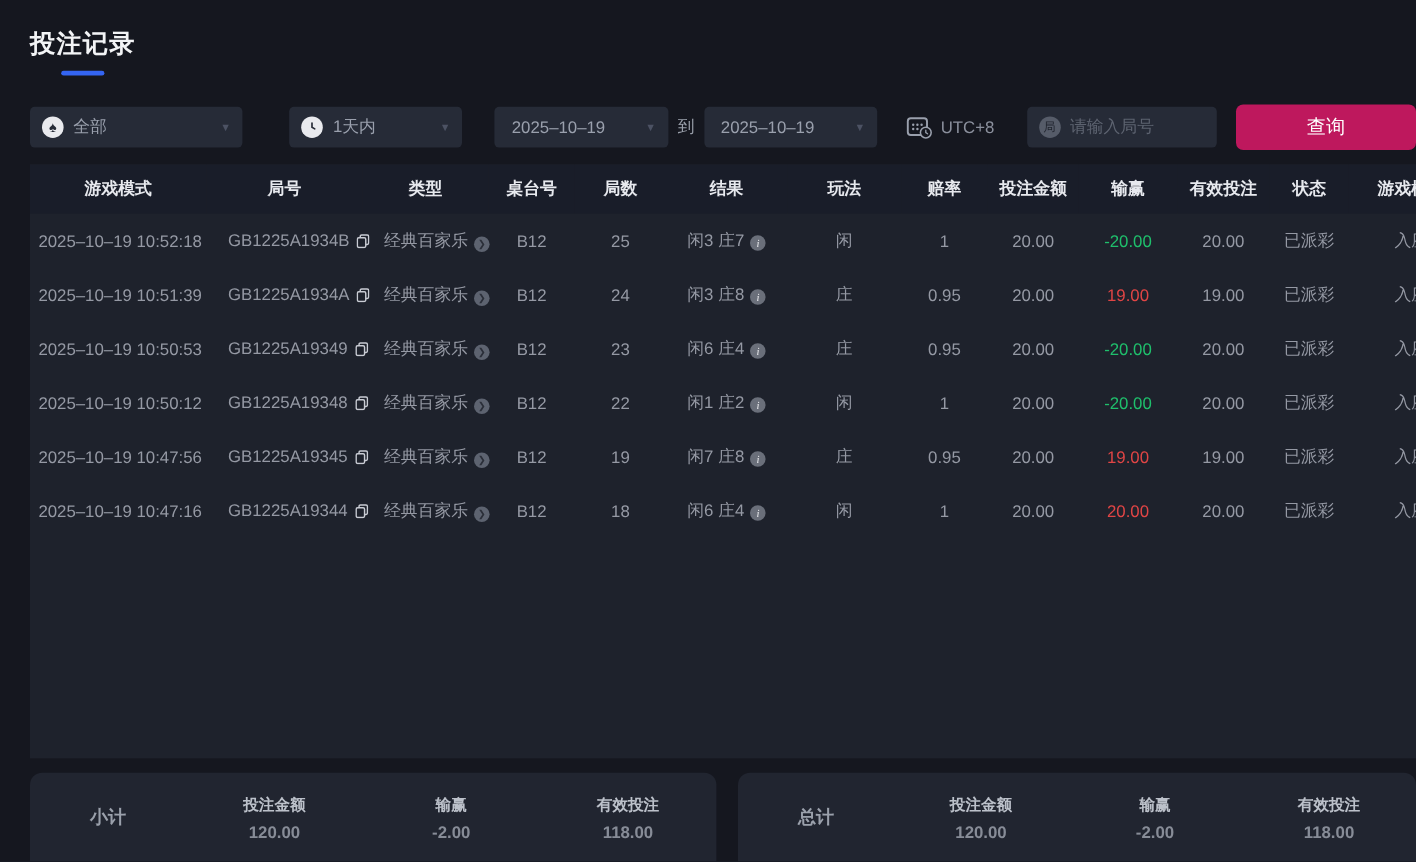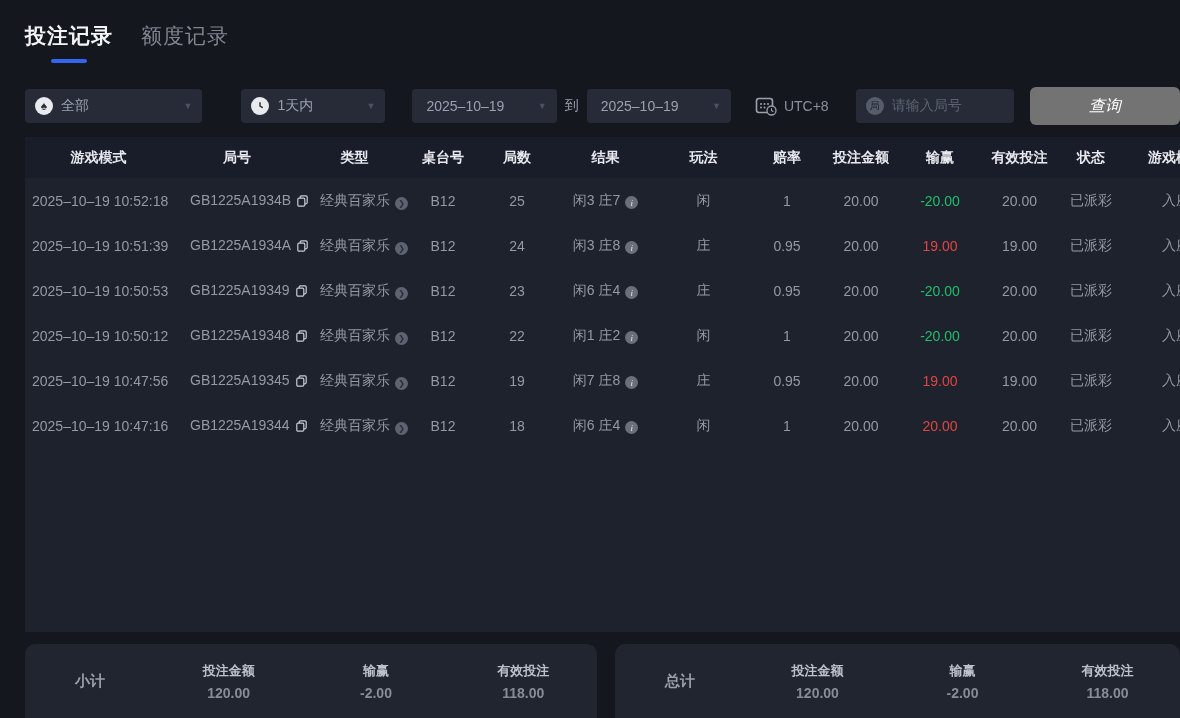--- a/index.html
+++ b/index.html
@@ -28,21 +28,21 @@
   .date-to { margin-left:8px; }
   .to-label { margin-left:8px; font-size:14px; color:#9aa0ab; }
   .caret { position:absolute; right:10px; font-size:9px; color:#4c5263; }
   .circle-badge { width:18px; height:18px; border-radius:50%; background:#e9eaee; color:#262b37; display:flex; align-items:center; justify-content:center; margin-right:8px; flex:0 0 auto; }
   .circle-badge.spade { font-size:12px; line-height:1; }
   .utc-group { display:flex; align-items:center; margin-left:24px; color:#8b909d; font-size:14px; }
   .utc-group svg { margin-right:7px; }
   .search-box { width:165px; margin-left:27px; cursor:text; }
   .search-round-icon { width:18px; height:18px; border-radius:50%; background:#565c69; color:#20242e; font-size:10px; display:flex; align-items:center; justify-content:center; margin-right:8px; flex:0 0 auto; }
   .search-placeholder { color:#5d6370; font-size:14px; }
-  .query-btn { margin-left:16px; width:150px; height:38px; background:#737373; border:none; border-radius:6px; color:#fff; font-size:16px; cursor:pointer; flex:0 0 auto;font-style:italic; }
+  .query-btn { margin-left:16px; width:150px; height:38px; background:#be185d; border:none; border-radius:6px; color:#fff; font-size:16px; cursor:pointer; flex:0 0 auto; }
 
   
   .table-wrap { position:absolute; left:25px; top:137px; width:1155px; height:495px; overflow:hidden; background:#1e222c; }
   table { border-collapse:collapse; table-layout:fixed; width:1203px; }
   thead tr { background:#191d29; height:41px; }
   th { font-size:14px; font-weight:bold; color:#e7e9ee; text-align:center; white-space:nowrap; }
   tbody tr { height:45px; }
   td { font-size:14px; color:#9599a4; text-align:center; white-space:nowrap; }
   th.al, td.al { text-align:left; }
   td.c-time { padding-left:7px; }
@@ -62,24 +62,20 @@
   .sum-group { flex:1; text-align:center; }
   .sum-group .g-label { font-size:13px; color:#bcc1ca; margin-bottom:5px; }
   .sum-group .g-value { font-size:14px; color:#878c97; }
 </style>
 </head>
 <body>
 
 <div class="tabs">
   <div class="tab active">
     <div class="tab-label">投注记录</div>
-    <div class="tab-underline"></div>
-  </div>
-  <div class="tab">
-    <div class="tab-label">额度记录</div>
     <div class="tab-underline"></div>
   </div>
 </div>
 
 <div class="filterbar">
   <div class="control sel-category">
     <span class="circle-badge spade">♠</span>
     <span>全部</span>
     <span class="caret">▼</span>
   </div>

